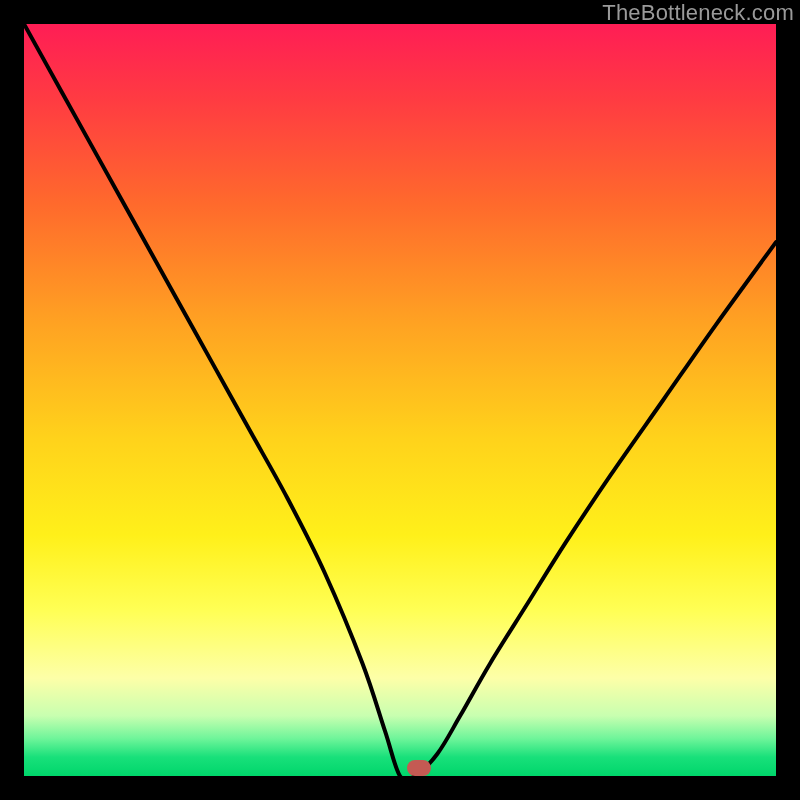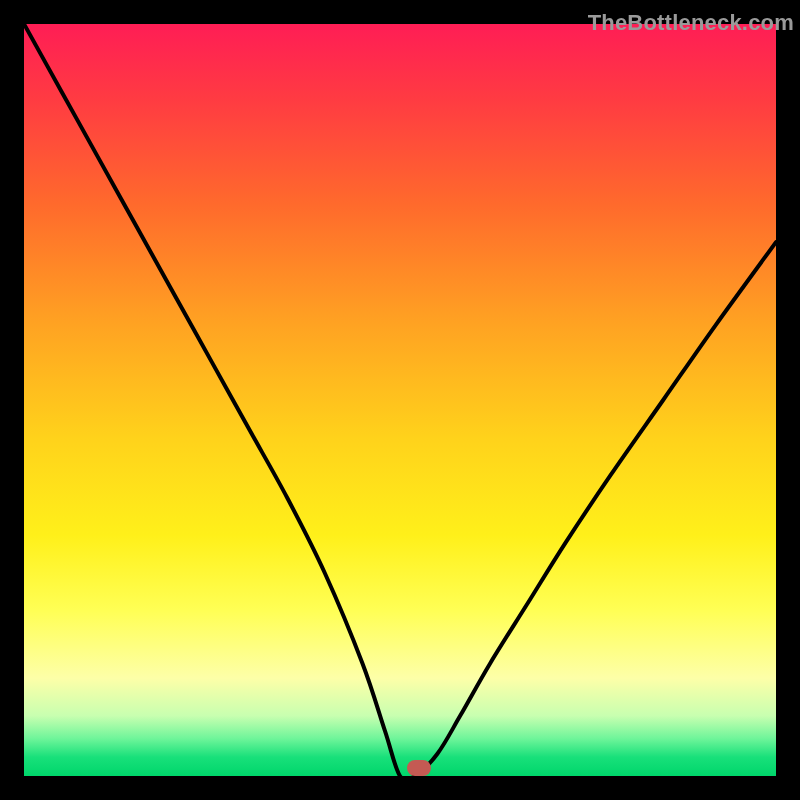--- a/index.html
+++ b/index.html
@@ -50,25 +50,25 @@
   .marker {
     position: absolute;
     width: 24px;
     height: 16px;
     background: #c45a53;
     border-radius: 8px / 8px;
     transform: translate(-50%, -50%);
   }
   .watermark {
     position: absolute;
-    top: 10px;
+    top: 0;
     right: 6px;
     color: #9a9a9a;
     font-size: 22px;
-    font-weight: 700;
+    font-weight: 400;
     letter-spacing: 0.2px;
   }
 </style>
 </head>
 <body>
 
 <div class="frame">
 
   <div class="plot">
 

